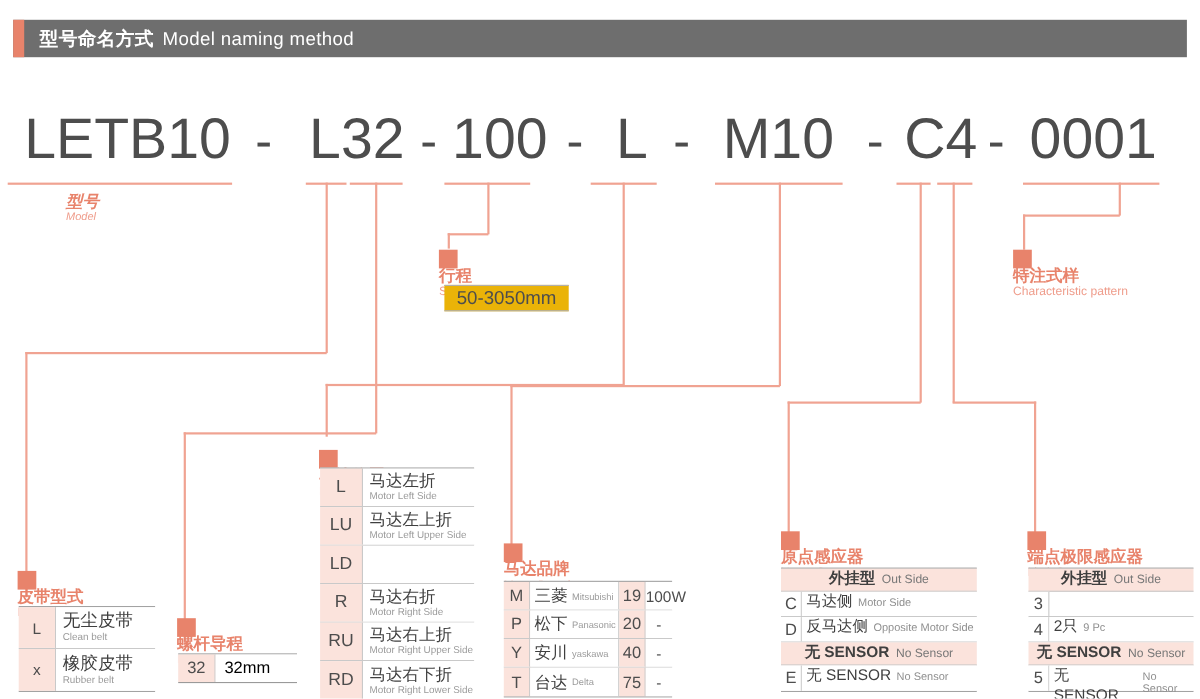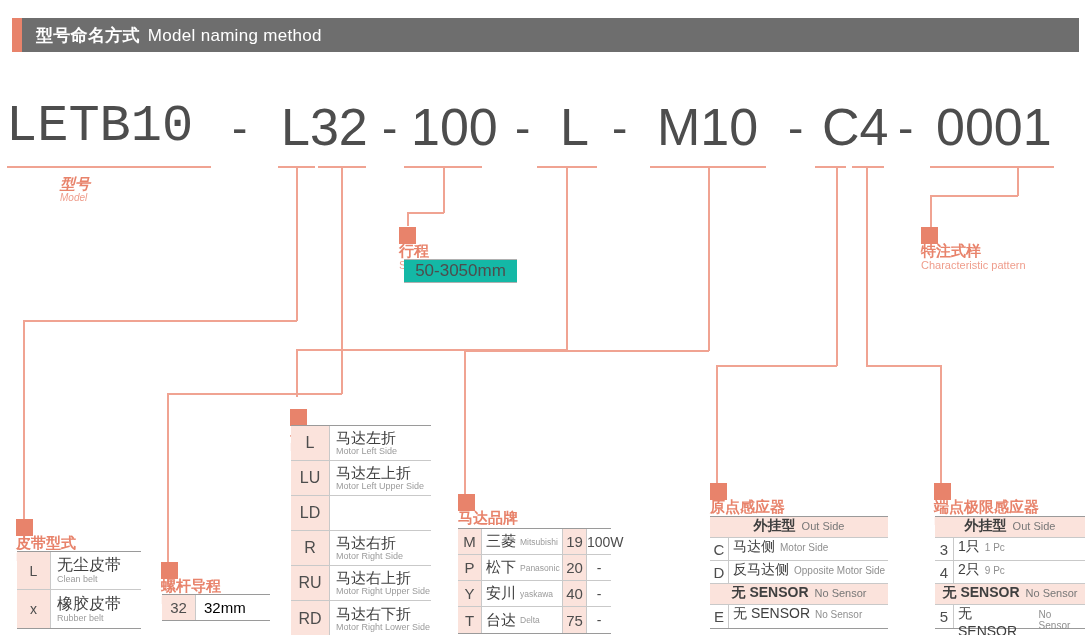--- a/index.html
+++ b/index.html
@@ -41,21 +41,21 @@
   .glabel .en { display:block; color:#ef9d8c; font-size:11px; line-height:13px;
                 white-space:nowrap; }
 
   
   .mlabel { position:absolute; text-align:left; white-space:nowrap;font-style:italic; }
   .mlabel .cn { display:block; color:#e8836b; font-size:15px; font-weight:bold;
                 line-height:17px; }
   .mlabel .en { display:block; color:#ef9d8c; font-size:10px; line-height:12px; }
 
   
-  .vbox { position:absolute; background:#14b8a6; border-top:1.4px solid #b0b0b0;
+  .vbox { position:absolute; background:#eab308; border-top:1.4px solid #b0b0b0;
           border-bottom:1.4px solid #b0b0b0; color:#4d4d4d; font-size:17px;
           display:flex; align-items:center; justify-content:center; }
 
   
   .otab { position:absolute; border-top:1.4px solid #9a9a9a;
           border-bottom:1.4px solid #9a9a9a; background:#ffffff; }
   .otab .row { display:flex; align-items:stretch;
                border-bottom:1px solid #c9c9c9; }
   .otab .row:last-child { border-bottom:none; }
   .otab .c-code { background:#fbe3dc; color:#4d4d4d; display:flex;
@@ -147,21 +147,21 @@
 <body>
 
 <div class="header">
   <div class="accent"></div>
   <div class="htext">
     <span class="cn">型号命名方式</span><span class="en">Model naming method</span>
   </div>
 </div>
 
 <div class="codeline">
-  <div class="seg" style="left:6px;font-family:Liberation Mono, monospace;">LETB10</div>
+  <div class="seg" style="left:22px;">LETB10</div>
   <div class="dash" style="left:232px;">-</div>
   <div class="seg" style="left:281px;">L32</div>
   <div class="dash" style="left:382px;">-</div>
   <div class="seg" style="left:411px;">100</div>
   <div class="dash" style="left:515px;">-</div>
   <div class="seg" style="left:560px;">L</div>
   <div class="dash" style="left:612px;">-</div>
   <div class="seg" style="left:657px;">M10</div>
   <div class="dash" style="left:788px;">-</div>
   <div class="seg" style="left:822px;">C4</div>
@@ -412,24 +412,20 @@
       </div>
     </div>
   </div>
 <div class="stab" id="tbl-limit-sensor">
     <div class="srow shead">
       <span class="h-cn">外挂型</span>
       <span class="h-en">Out Side</span>
     </div>
     <div class="srow">
       <div class="s-code">3</div>
-      <div class="s-desc">
-        <span class="d-cn">1只</span>
-        <span class="d-en">1 Pc</span>
-      </div>
     </div>
     <div class="srow">
       <div class="s-code">4</div>
       <div class="s-desc">
         <span class="d-cn">2只</span>
         <span class="d-en">9 Pc</span>
       </div>
     </div>
     <div class="srow shead">
       <span class="h-cn">无 SENSOR</span>

